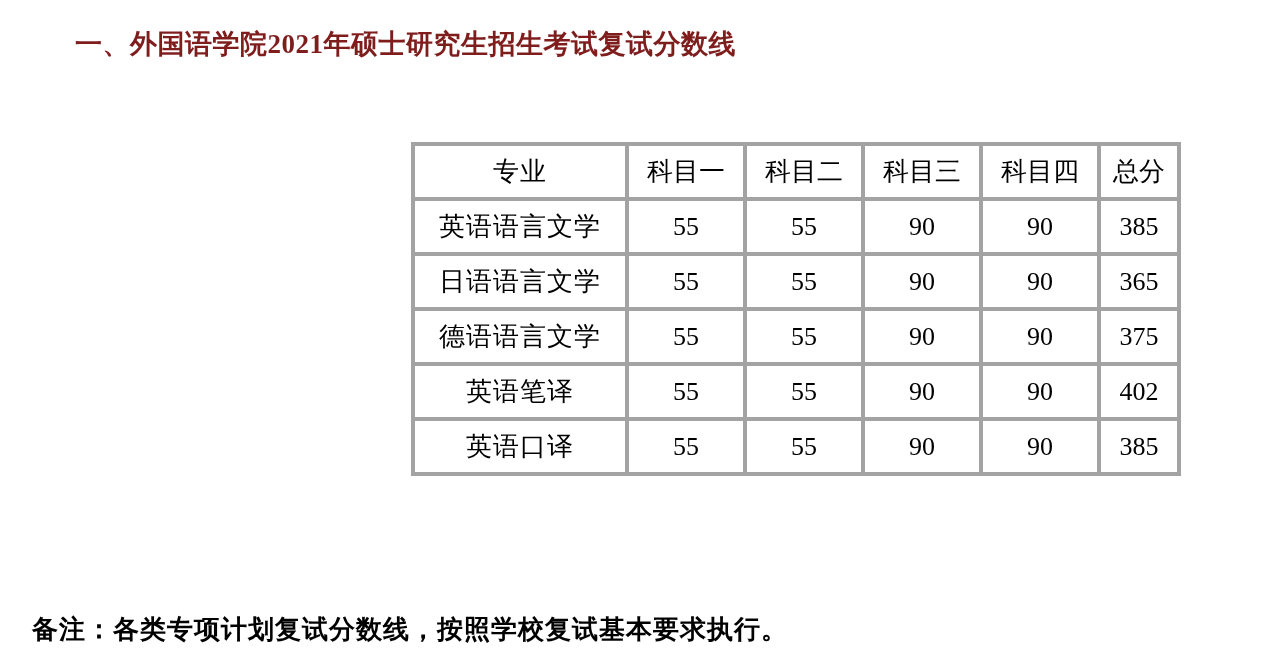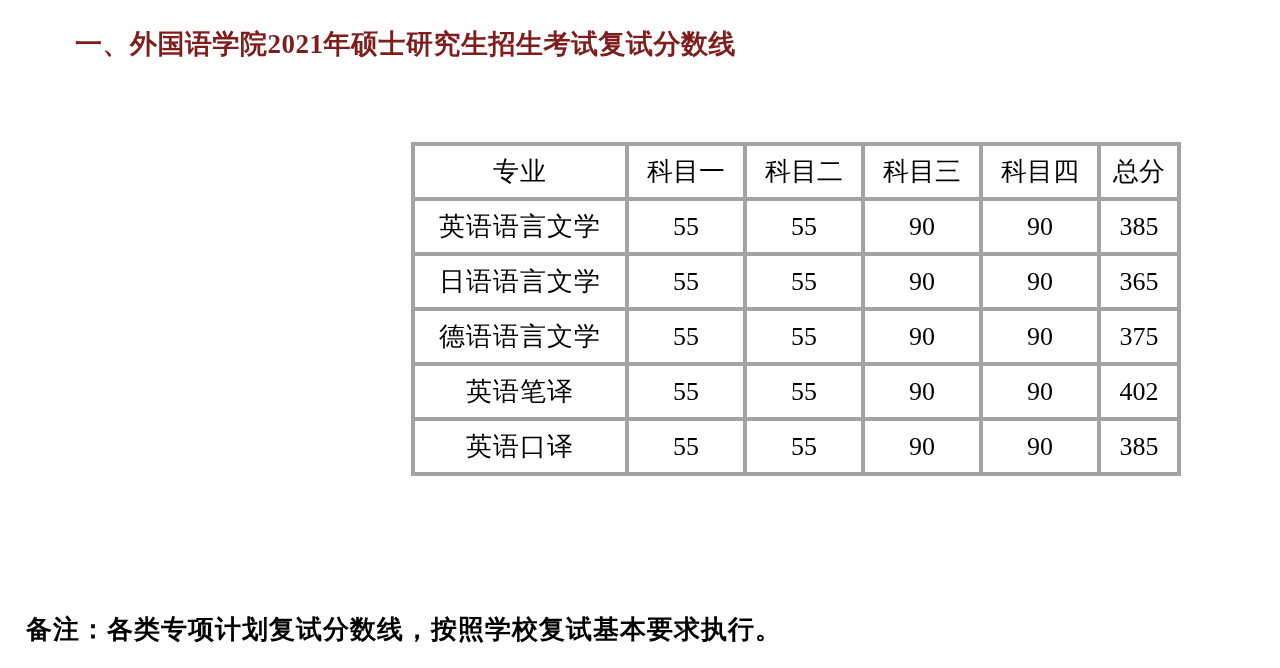--- a/index.html
+++ b/index.html
@@ -57,21 +57,21 @@
     font-size: 26px;
     letter-spacing: 1px;
   }
   td.num-cell {
     font-size: 26px;
     font-family: "Liberation Serif", "DejaVu Serif", serif;
   }
   .hdr-major { letter-spacing: 3px; }
   .footnote {
     position: absolute;
-    left: 26px;
+    left: 32px;
     top: 612px;
     font-size: 26px;
     font-weight: 700;
     letter-spacing: 1px;
     white-space: nowrap;
   }
 </style>
 </head>
 <body>
 

